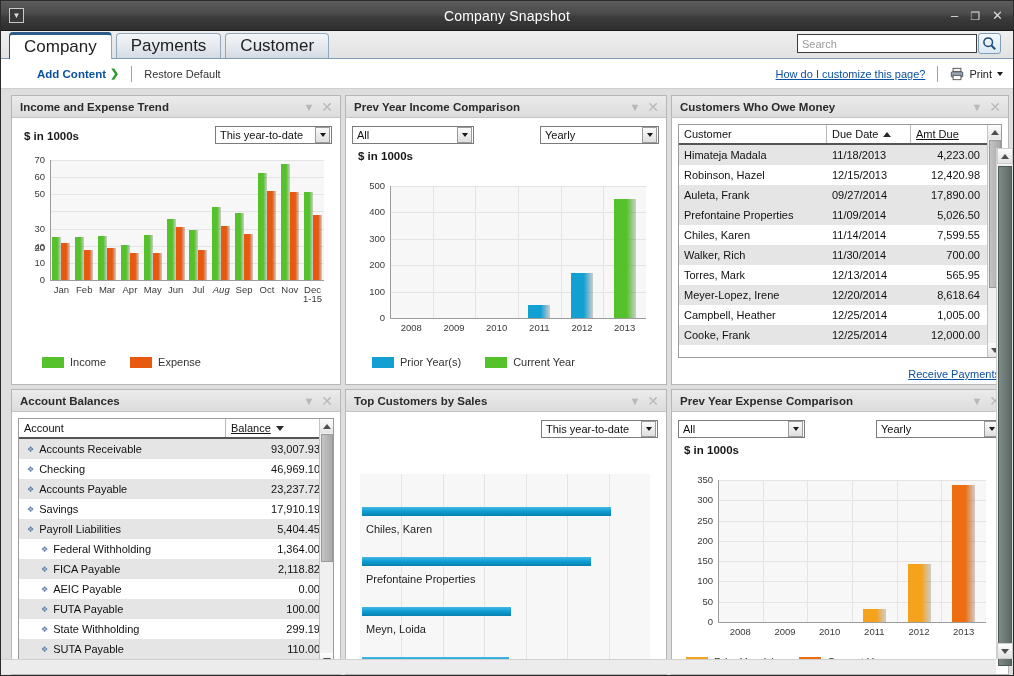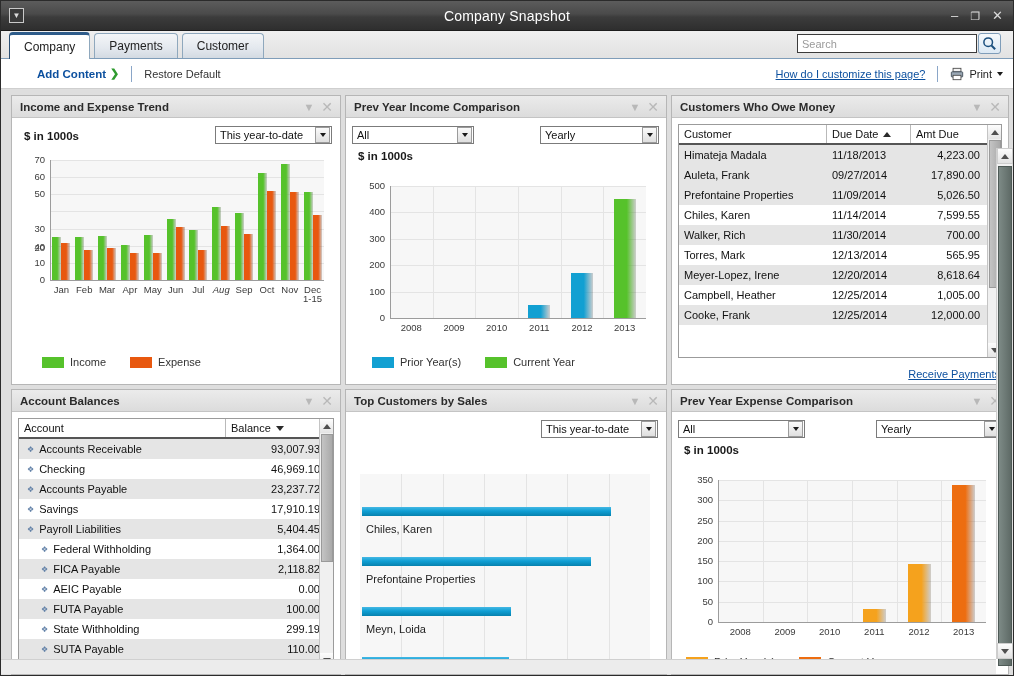--- a/index.html
+++ b/index.html
@@ -45,21 +45,21 @@
     background:linear-gradient(to bottom,#efefef,#e2e2e2);
     border-bottom:1px solid #7f9db9;
     display:flex; align-items:flex-end; padding-left:8px;
   }
   .tab{
     height:25px; padding:12px 14px; margin-right:4px;
     display:flex; align-items:center;
     border:1px solid #8fa8bd; border-bottom:none;
     border-radius:4px 4px 0 0;
     background:linear-gradient(to bottom,#f4f6f8 0%,#e3e8ee 60%,#d3dae2 100%);
-    font-size:12px; color:#222; cursor:pointer; position:relative;
+    font-size:17px; color:#222; cursor:pointer; position:relative;
   }
   .tab.active{
     background:#ffffff; height:27px;
     border-color:#2c4f73 #8fa8bd #ffffff #2c4f73;
     border-top:3px solid #2e5c8a;
     z-index:3; margin-bottom:-1px;
   }
   #searchwrap{
     position:absolute; right:12px; top:2px;
     display:flex; align-items:center;
@@ -149,21 +149,21 @@
   .gl{ position:absolute; background:#e4e4e4; }
   .axlbl{ position:absolute; font-size:9.5px; color:#3a3a3a; white-space:nowrap;}
   .bar{ position:absolute; }
   .legend{ position:absolute; display:flex; align-items:center; gap:6px; font-size:11px; color:#333;}
   .sw{ width:22px;height:11px; display:inline-block;}
 
   
   .tblwrap{ position:absolute; inset:6px 6px 0 6px; border:1px solid #9b9b9b; background:#fff; overflow:hidden;}
   .thead{ display:flex; height:20px; border-bottom:2px solid #555; background:#fff;}
   .th{ font-size:11px; color:#111; display:flex; align-items:center; padding:0 5px; border-right:1px solid #b9b9b9;}
-  .th.last{ border-right:none; }
+  .th.last{ border-right:none;text-decoration:underline; }
   .rows{ }
   .row{ display:flex; height:20px; align-items:center; }
   .row.odd{ background:#e5e5e5; }
   .row.even{ background:#ffffff; }
   .cell{ font-size:11px; color:#111; padding:0 5px; overflow:hidden; white-space:nowrap; display:flex; align-items:center;}
   .cell.r{ justify-content:flex-end; }
   .sortasc{ width:0;height:0;border-left:4px solid transparent;border-right:4px solid transparent;border-bottom:5px solid #2a2a2a; margin-left:5px;}
   .sortdesc{ width:0;height:0;border-left:4px solid transparent;border-right:4px solid transparent;border-top:5px solid #2a2a2a; margin-left:5px;}
   .diamond{ color:#5f7fa6; font-size:8px; margin-right:5px;}
 
@@ -418,20 +418,25 @@
               <div class="th last" style="width:74px">
                   <span>Amt Due</span>
                 </div>
             </div>
             <div class="rows" id="owe-rows">
                 <div class="row odd">
                   <div class="cell" style="width:148px">Himateja Madala</div>
                   <div class="cell" style="width:84px">11/18/2013</div>
                   <div class="cell r" style="width:74px">4,223.00</div>
                 </div>
+                <div class="row even">
+                  <div class="cell" style="width:148px">Robinson, Hazel</div>
+                  <div class="cell" style="width:84px">12/15/2013</div>
+                  <div class="cell r" style="width:74px">12,420.98</div>
+                </div>
                 <div class="row odd">
                   <div class="cell" style="width:148px">Auleta, Frank</div>
                   <div class="cell" style="width:84px">09/27/2014</div>
                   <div class="cell r" style="width:74px">17,890.00</div>
                 </div>
                 <div class="row odd">
                   <div class="cell" style="width:148px">Prefontaine Properties</div>
                   <div class="cell" style="width:84px">11/09/2014</div>
                   <div class="cell r" style="width:74px">5,026.50</div>
                 </div>

